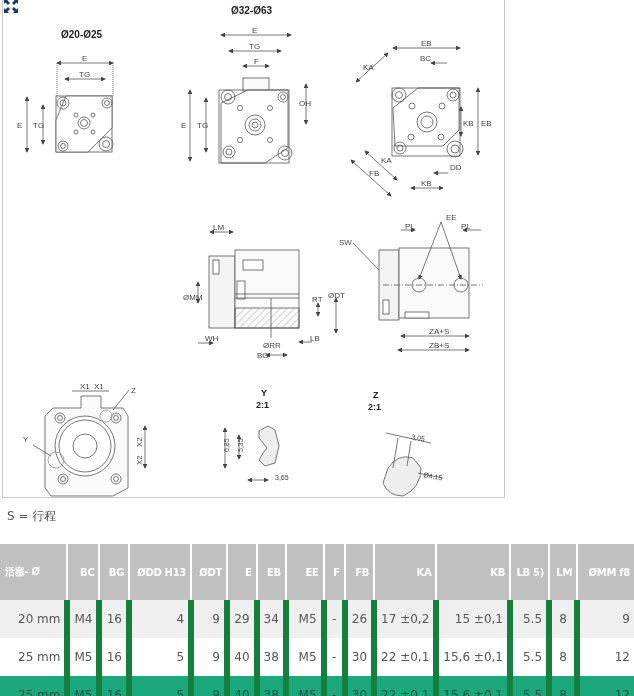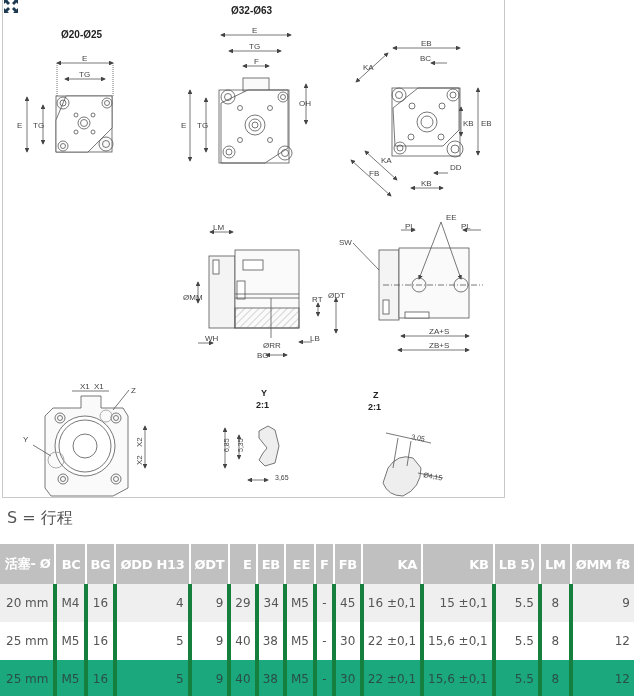--- a/index.html
+++ b/index.html
@@ -5,36 +5,36 @@
   html, body { margin: 0; padding: 0; background: #ffffff; }
   body { width: 634px; height: 696px; position: relative; overflow: hidden; font-family: "DejaVu Sans", sans-serif; color: #333; }
   .drawing-box {
     position: absolute; left: 2px; top: -2px; width: 503px; height: 500px;
     border: 1px solid #c8c8c8; border-top: none; box-sizing: border-box; background: #fff;
   }
   .drawing-box svg { position: absolute; left: 0; top: 0; }
   .svg-text { font-family: "Liberation Sans", sans-serif; fill: #444; }
   .svg-bold { font-family: "Liberation Sans", sans-serif; font-weight: bold; fill: #222; }
   .expand-icon { position: absolute; left: 6px; top: 478px; width: 16px; height: 16px; cursor: pointer; }
-  .stroke-note { position: absolute; left: 7px; top: 508px; font-size: 16px; color: #555; font-family: "DejaVu Sans", sans-serif; }
+  .stroke-note { position: absolute; left: 7px; top: 508px; font-size: 12px; color: #555; font-family: "DejaVu Sans", sans-serif; }
   table.dims {
     position: absolute; left: 0; top: 544px; border-collapse: collapse; table-layout: fixed;
     font-family: "DejaVu Sans", sans-serif; font-size: 12px;
   }
   table.dims th {
-    background: #c0c0c0; color: #fff; font-weight: bold; height: 40px; padding: 0 4px;
-    text-align: right; border-left: 2px solid #fff; white-space: nowrap; overflow: hidden; font-size: 13px;
+    background: #c0c0c0; color: #fff; font-weight: bold; height: 40px; padding: 8px 4px;
+    text-align: right; border-left: 2px solid #fff; white-space: nowrap; overflow: hidden; font-size: 10px;
     letter-spacing: -0.3px;
   }
   table.dims th:first-child { border-left: none; text-align: left; padding-left: 5px; }
   table.dims td {
-    height: 38px; padding: 0 4px; text-align: right; border-left: 4px solid #15803d; white-space: nowrap; overflow: hidden;
+    height: 38px; padding: 0 4px; text-align: right; border-left: 6px solid #15803d; white-space: nowrap; overflow: hidden;
     color: #555;
   }
-  table.dims td:first-child { border-left: none; text-align: left; padding-left: 6px; }
+  table.dims td:first-child { border-left: none; text-align: left; padding-left: 18px; }
   table.dims td.center { text-align: center; }
   tr.row-a td { background: #efefef; }
   tr.row-b td { background: #ffffff; }
   tr.row-sel td { background: #1aa87c; color: #2a4f44; }
 </style>
 </head>
 <body>
 
 <div class="drawing-box">
   <svg width="503" height="500" viewBox="0 0 503 500">
@@ -317,22 +317,22 @@
     <tr class="row-a">
       <td>20 mm</td>
       <td style="text-align:left">M4</td>
       <td style="text-align:center">16</td>
       <td>4</td>
       <td>9</td>
       <td>29</td>
       <td style="text-align:right">34</td>
       <td>M5</td>
       <td class="center">-</td>
-      <td class="center">45</td>
-      <td>16 ±0,1</td>
+      <td class="center">26</td>
+      <td>17 ±0,2</td>
       <td>15 ±0,1</td>
       <td>5.5</td>
       <td class="center">8</td>
       <td>9</td>
     </tr>
     <tr class="row-b">
       <td>25 mm</td>
       <td style="text-align:left">M5</td>
       <td style="text-align:center">16</td>
       <td>5</td>

